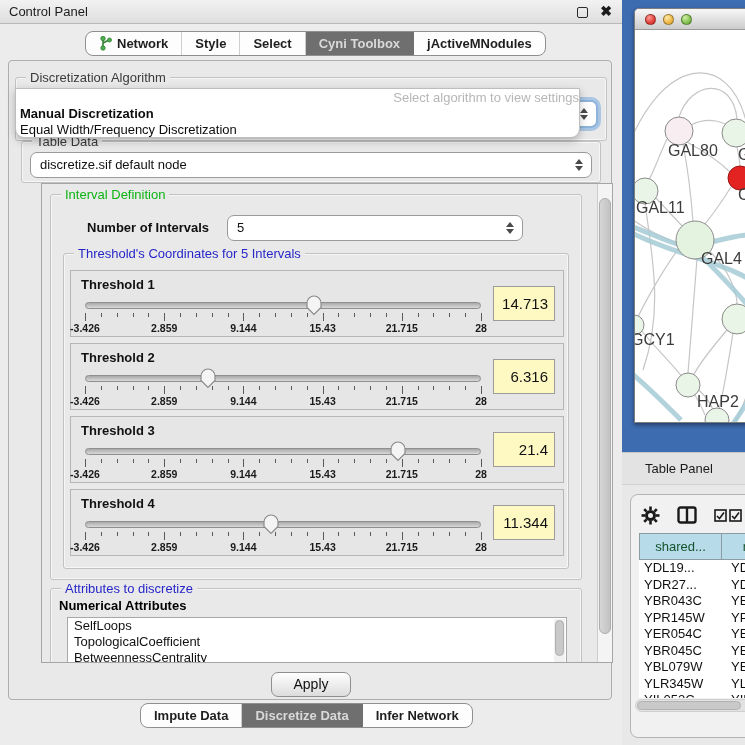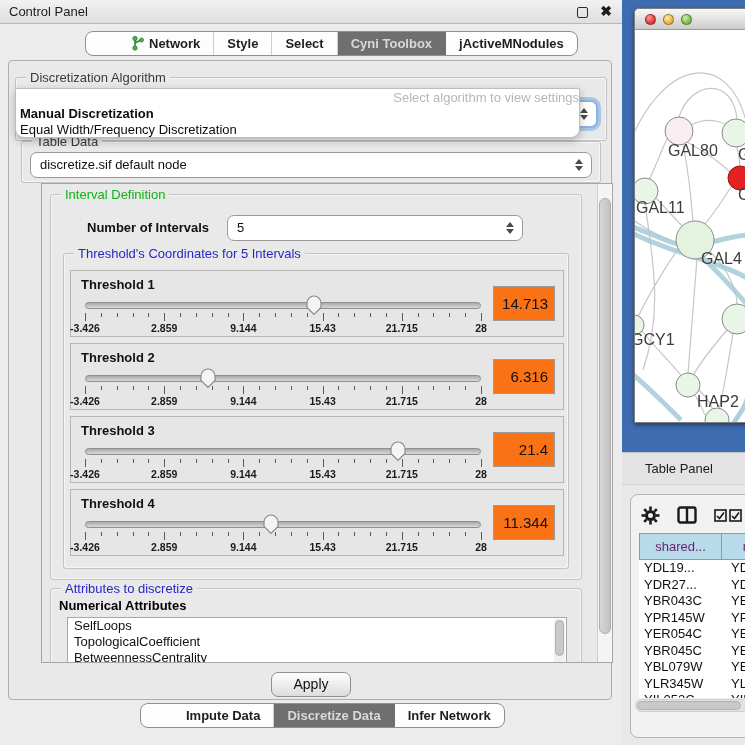--- a/index.html
+++ b/index.html
@@ -7,21 +7,21 @@
   #stage { position:relative; width:745px; height:569px; background:#ececec;text-decoration:underline; }
 
   
   .control-panel { position:absolute; left:0; top:0; width:622px; height:745px; background:#ececec; }
   .cp-titlebar { position:absolute; left:0; top:0; width:100%; height:24px;
     background:linear-gradient(#f2f2f2,#dedede); border-bottom:1px solid #b8b8b8; }
   .cp-title { position:absolute; left:9px; top:4px; font-size:13px; color:#1c1c1c; }
   .float-icon { position:absolute; right:34px; top:7px; width:11px; height:11px; border:1.5px solid #2b2b2b; border-radius:2px; cursor:pointer; }
   .close-icon { position:absolute; right:10px; top:3px; font-size:14px; font-weight:bold; color:#1b1b1b; cursor:pointer; }
 
-  .tabgroup { position:absolute; display:inline-flex; background:#fdfdfd; border:1px solid #8f8f8f; border-radius:8px; overflow:hidden; height:25px;padding-left:32px; }
+  .tabgroup { position:absolute; display:inline-flex; background:#fdfdfd; border:1px solid #8f8f8f; border-radius:8px; overflow:hidden; height:25px; }
   .tabgroup .tab { display:flex; align-items:center; gap:5px; padding:0 13px; font-size:13px; font-weight:bold; color:#1e1e1e; border-right:1px solid #cfcfcf; cursor:pointer; white-space:nowrap; }
   .tabgroup .tab:last-child { border-right:none; }
   .tabgroup .tab.sel { background:#6f6f6f; color:#d9d9d9; border-right:1px solid #6f6f6f; }
   #top-tabs { left:85px; top:31px; }
   #bottom-tabs { left:140px; top:703px; }
 
   .content-panel { position:absolute; left:8px; top:60px; width:604px; height:640px;
     background:#e9e9e9; border:1px solid #aeaeae; border-radius:4px; }
 
   .group { position:absolute; border:1px solid #c2c2c2; border-radius:3px; box-shadow:inset 0 0 0 1px #f6f6f6; }
@@ -52,21 +52,21 @@
   .slider { position:absolute; left:14px; top:26px; width:396px; height:38px; }
   .track { position:absolute; left:0; top:5px; width:100%; height:7px; border-radius:4px;
     background:linear-gradient(#a9a9a9,#d9d9d9); border:1px solid #8f8f8f; }
   .thumbsvg { position:absolute; top:-2px; width:17px; height:21px; transform:translateX(-50%); cursor:pointer; }
   .ticks { position:absolute; left:0; top:16px; width:100%; height:8px; }
   .ticks i { position:absolute; top:0; width:1px; background:#5a5a5a; }
   .ticks i.minor { height:4px; }
   .ticks i.major { height:8px; }
   .ticklabels { position:absolute; left:0; top:25px; width:100%; height:12px; }
   .ticklabels span { position:absolute; transform:translateX(-50%); font-size:10.5px; font-weight:bold; color:#1a1a1a; white-space:nowrap; }
-  .val-box { position:absolute; right:8px; top:15px; width:62px; height:35px; background:#f97316; border:1px solid #9c9c9c;
+  .val-box { position:absolute; right:8px; top:15px; width:62px; height:35px; background:#fef9c3; border:1px solid #9c9c9c;
     font-size:15px; color:#111; text-align:right; line-height:33px; padding-right:6px; }
 
   .attr-label { position:absolute; left:8px; top:9px; font-size:13px; font-weight:bold; color:#000000; }
   .attr-list { position:absolute; left:16px; top:28px; width:500px; height:46px; background:#fff; border:1px solid #a8a8a8; overflow:hidden; }
   .attr-list .item { font-size:13px; color:#111; height:16px; line-height:16px; padding-left:6px; }
   .attr-vscroll { position:absolute; right:1px; top:1px; width:11px; height:44px; background:#f1f1f1; }
   .attr-vscroll .thumb { position:absolute; left:1px; top:1px; width:9px; height:36px; border-radius:5px; background:#c9c9c9; border:1px solid #b0b0b0; }
 
   .apply-btn { position:absolute; left:262px; top:611px; width:80px; height:25px; border:1px solid #8f8f8f; border-radius:7px;
     background:linear-gradient(#ffffff,#dcdcdc); font-size:14px; color:#111; text-align:center; line-height:23px; cursor:pointer; }
@@ -84,21 +84,21 @@
   .net-canvas { position:absolute; left:0; top:21px; width:130px; height:394px; }
 
   .tablepanel-bar { position:absolute; left:0; top:452px; width:123px; height:33px; background:#e3e3e3;
     border-top:1px solid #c6c6c6; border-bottom:1px solid #d2d2d2; }
   .tablepanel-title { position:absolute; left:23px; top:8px; font-size:13px; color:#1c1c1c; }
   .tablepanel-body { position:absolute; left:8px; top:494px; width:150px; height:244px; background:#f1f1f1; border:1px solid #b5b5b5; border-radius:8px; }
   .tp-toolbar { position:absolute; left:10px; top:8px; width:130px; height:24px; display:flex; align-items:center; gap:17px; }
   .tp-toolbar .tbtn { cursor:pointer; display:flex; }
   .tp-table { position:absolute; left:8px; top:38px; width:140px; }
   .tp-header { display:flex; height:27px; }
-  .tp-header .hcell { background:#b7dbe9; border:1px solid #8c9ba1; border-right:none; font-size:13px; color:#701a75;
+  .tp-header .hcell { background:#b7dbe9; border:1px solid #8c9ba1; border-right:none; font-size:13px; color:#14532d;
     text-align:center; line-height:25px; overflow:hidden; white-space:nowrap; }
   .tp-header .hcell:last-child { border-right:1px solid #8c9ba1; }
   .tp-header .c1 { width:82px; }
   .tp-header .c2 { width:58px; }
   .tp-rows { height:138px; overflow:hidden; background:#fff; }
   .tp-row { display:flex; height:16.5px; font-size:13px; color:#111; }
   .tp-row .cell { overflow:hidden; white-space:nowrap; }
   .tp-row .c1 { width:82px; padding-left:5px; }
   .tp-row .c2 { width:58px; padding-left:10px; }
   .hscroll { position:absolute; left:4px; top:204px; width:142px; height:13px; background:#e2e2e2; border-radius:7px; border:1px solid #cfcfcf; }

